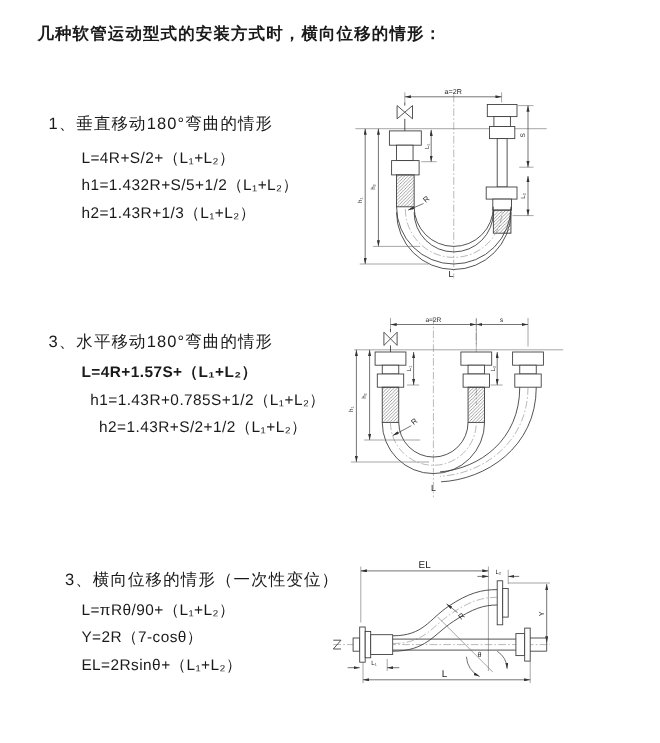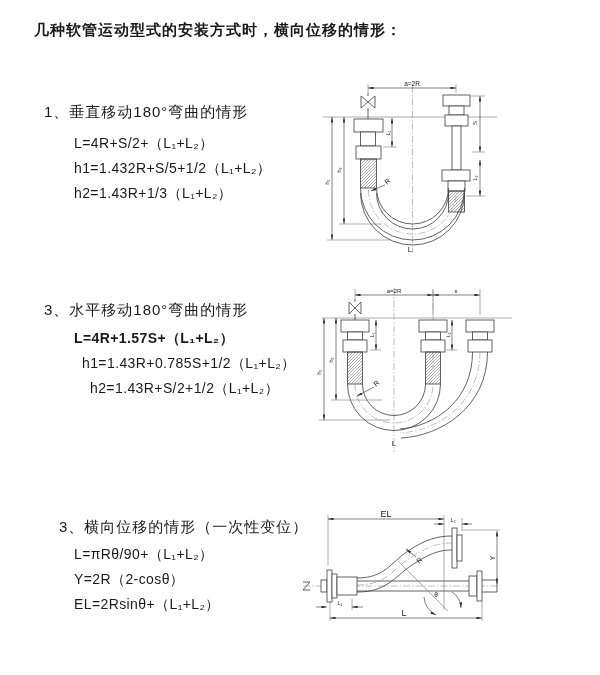--- a/index.html
+++ b/index.html
@@ -29,21 +29,21 @@
 <div class="formula" style="left:74px;top:160px;">h1=1.432R+S/5+1/2（L₁+L₂）</div>
 <div class="formula" style="left:74px;top:185px;">h2=1.43R+1/3（L₁+L₂）</div>
 
 <div class="sec-heading" style="left:44px;top:301px;">3、水平移动180°弯曲的情形</div>
 <div class="formula" style="left:74px;top:330px;font-weight:bold;">L=4R+1.57S+（L₁+L₂）</div>
 <div class="formula" style="left:82px;top:355px;">h1=1.43R+0.785S+1/2（L₁+L₂）</div>
 <div class="formula" style="left:90px;top:380px;">h2=1.43R+S/2+1/2（L₁+L₂）</div>
 
 <div class="sec-heading" style="left:59px;top:518px;">3、横向位移的情形（一次性变位）</div>
 <div class="formula" style="left:74px;top:546px;">L=πRθ/90+（L₁+L₂）</div>
-<div class="formula" style="left:74px;top:571px;">Y=2R（2-cosθ）</div>
+<div class="formula" style="left:74px;top:571px;">Y=2R（7-cosθ）</div>
 <div class="formula" style="left:74px;top:596px;text-align:right;">EL=2Rsinθ+（L₁+L₂）</div>
 
 <svg style="left:305px;top:70px;" width="280" height="190" viewBox="305 70 280 190">
   <defs>
     <marker id="ar1" viewBox="0 0 8 4" refX="8" refY="2" markerWidth="8" markerHeight="4" orient="auto-start-reverse">
       <path d="M0,0 L8,2 L0,4 z" fill="#333"></path>
     </marker>
     <pattern id="ht1" patternUnits="userSpaceOnUse" width="3" height="3">
       <path d="M0,3 L3,0" stroke="#555" stroke-width="0.5"></path>
     </pattern>

